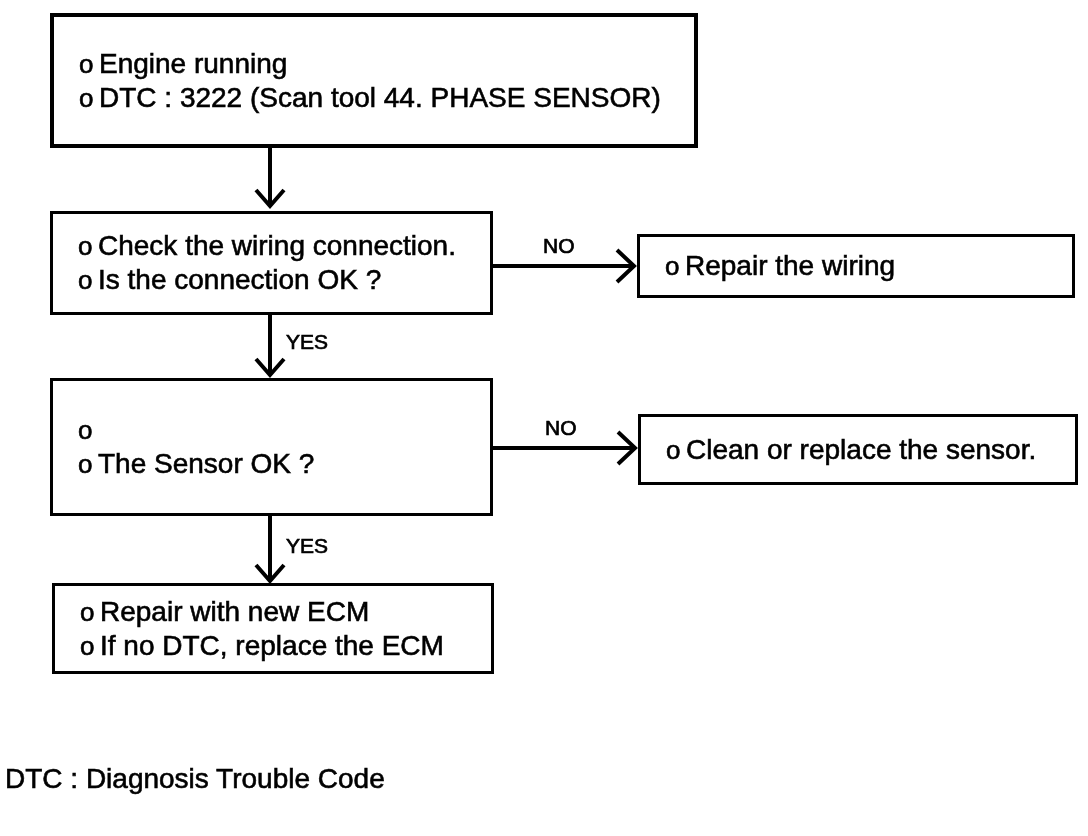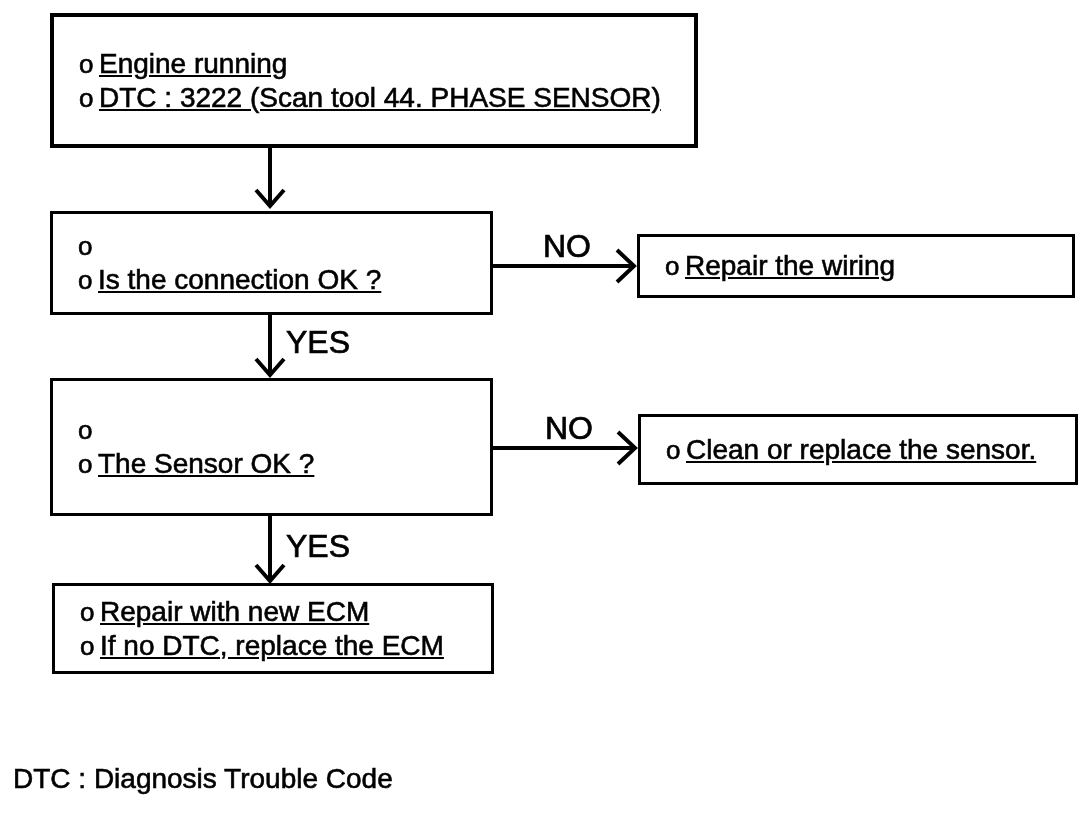--- a/index.html
+++ b/index.html
@@ -35,36 +35,34 @@
     padding-left: 25px;
     box-sizing: border-box;
     font-size: 26px;
     line-height: 34px;
     -webkit-text-stroke: 0.6px #000;
   }
   .text {
     flex: 1;
     font-size: 28px;
     line-height: 34px;
-    text-decoration: underline;
     -webkit-text-stroke: 0.6px #000;
   }
   .edge-label {
     position: absolute;
-    font-size: 32px;
+    font-size: 21px;
     line-height: 30px;
     -webkit-text-stroke: 0.7px #000;
   }
   .legend {
     position: absolute;
     left: 5px;
     top: 761px;
     font-size: 28px;
     line-height: 35px;
-    margin-left: 8px;
     -webkit-text-stroke: 0.6px #000;
   }
 </style>
 </head>
 <body>
 
 <div class="canvas">
 
   <svg class="connectors" viewBox="0 0 1088 836" xmlns="http://www.w3.org/2000/svg" fill="none" stroke="#000000" stroke-width="4">
     <g>
@@ -96,20 +94,21 @@
     </div>
     <div class="row">
       <span class="bullet">o</span>
       <span class="text">DTC : 3222 (Scan tool 44. PHASE SENSOR)</span>
     </div>
   </div>
 
   <div class="node" style="left:50px; top:211px; width:443px; height:104px;">
     <div class="row">
       <span class="bullet">o</span>
+      <span class="text">Check the wiring connection.</span>
     </div>
     <div class="row">
       <span class="bullet">o</span>
       <span class="text">Is the connection OK ?</span>
     </div>
   </div>
 
   <div class="node" style="left:637px; top:234px; width:438px; height:64px;">
     <div class="row">
       <span class="bullet">o</span>

